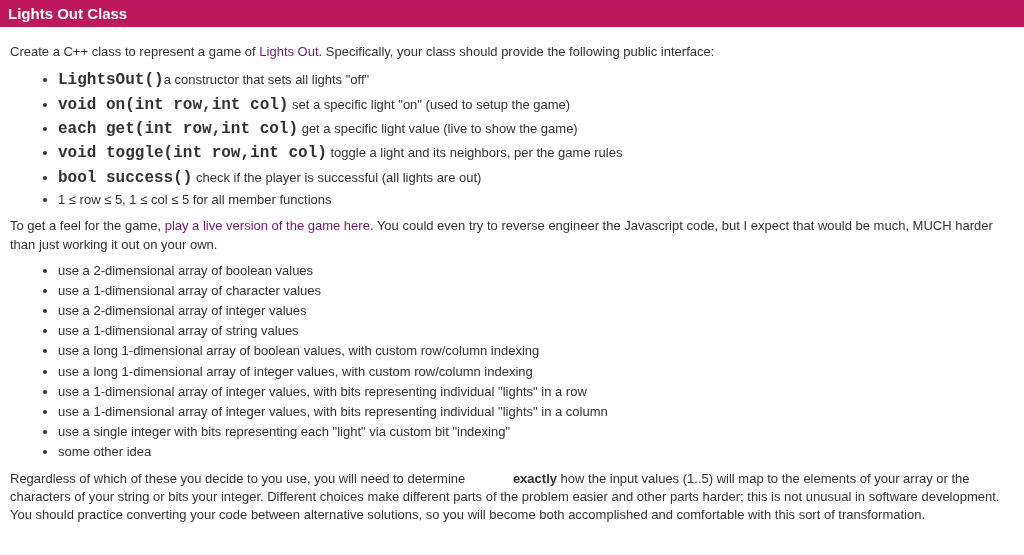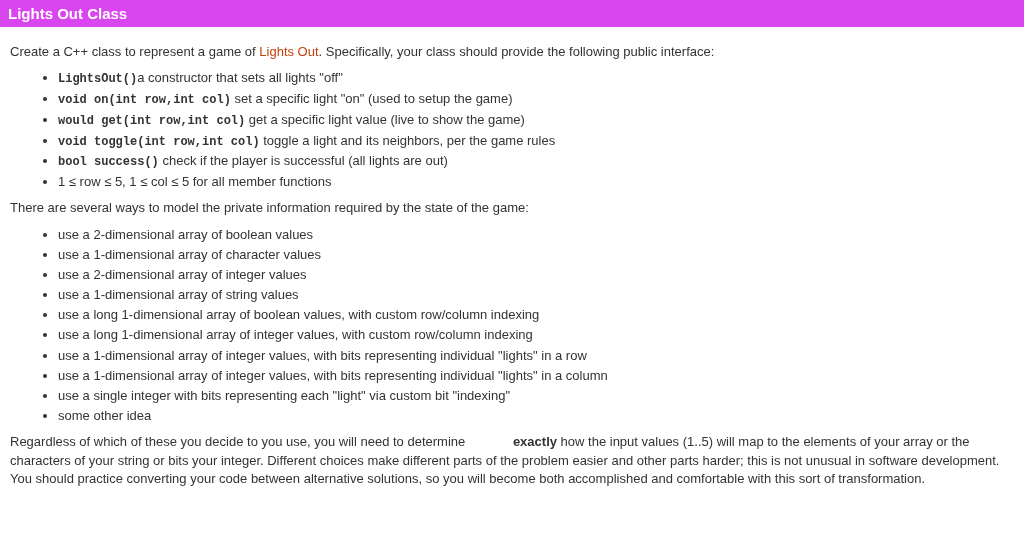--- a/index.html
+++ b/index.html
@@ -9,46 +9,46 @@
     }
     body {
       font-family: Verdana, Geneva, sans-serif;
       font-size: 13px;
       color: #333;
       background: #fff;
       width: 1024px;
       line-height: 1.4;
     }
     .header-bar {
-      background: #d946ef;
+      background: #be185d;
       color: #fff;
       font-weight: bold;
       font-size: 15px;
       padding: 3px 8px;
     }
     .content {
       padding: 8px 10px;
     }
     p {
       margin: 8px 0;
     }
     ul {
       margin: 8px 0;
       padding-left: 48px;
     }
     li {
       margin: 2px 0;
     }
     code {
       font-family: "Courier New", monospace;
-      font-size: 12px;
+      font-size: 16px;
       font-weight: bold;
     }
     a.link {
-      color: #c2410c;
+      color: #701a75;
       text-decoration: none;
     }
     strong {
       font-weight: bold;
       margin-left: 44px;
     }
   </style>
 </head>
 <body>
 
@@ -56,28 +56,30 @@
 
 <div class="content">
 
   <p>
     <span>Create a C++ class to represent a game of </span><a class="link" href="#">Lights Out</a><span>. Specifically, your class should provide the following public interface:</span>
   </p>
 
   <ul id="interface-list">
       <li><code>LightsOut()</code><span>a constructor that sets all lights "off"</span></li>
       <li><code>void on(int row,int col)</code><span> set a specific light "on" (used to setup the game)</span></li>
-      <li><code>would get(int row,int col)</code><span> get a specific light value (live to show the game)</span></li>
+      <li><code>each get(int row,int col)</code><span> get a specific light value (live to show the game)</span></li>
       <li><code>void toggle(int row,int col)</code><span> toggle a light and its neighbors, per the game rules</span></li>
       <li><code>bool success()</code><span> check if the player is successful (all lights are out)</span></li>
       <li><span>1 ≤ row ≤ 5, 1 ≤ col ≤ 5 for all member functions</span></li>
     </ul>
 
+  <p>
+    <span>To get a feel for the game, </span><a class="link" href="#">play a live version of the game here</a><span>. You could even try to reverse engineer the Javascript code, but I expect that would be much, MUCH harder than just working it out on your own.</span>
+  </p>
 
-  <p>There are several ways to model the private information required by the state of the game:</p>
 
   <ul id="models-list">
       <li>use a 2-dimensional array of boolean values</li>
       <li>use a 1-dimensional array of character values</li>
       <li>use a 2-dimensional array of integer values</li>
       <li>use a 1-dimensional array of string values</li>
       <li>use a long 1-dimensional array of boolean values, with custom row/column indexing</li>
       <li>use a long 1-dimensional array of integer values, with custom row/column indexing</li>
       <li>use a 1-dimensional array of integer values, with bits representing individual "lights" in a row</li>
       <li>use a 1-dimensional array of integer values, with bits representing individual "lights" in a column</li>

